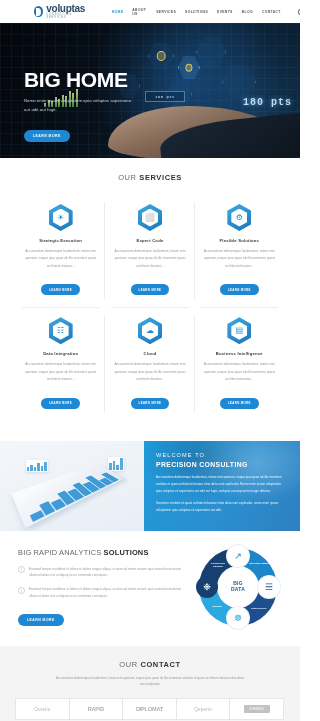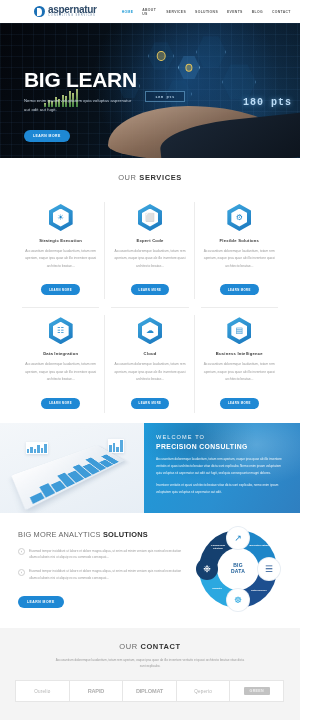--- a/index.html
+++ b/index.html
@@ -130,21 +130,21 @@
   }
 
   
   .sec-title {
     text-align:center; font-size:7.5px; color:#6a6a6a; letter-spacing:.6px;
     font-weight:normal; padding:15px 0 12px;
   }
   .sec-title b { color:#333; font-weight:bold; }
 
   
-  .services { background:#fff; padding:0 16px 2px; }
+  .services { background:#fff; padding:0 16px 20px; }
   .svc-grid { display:grid; grid-template-columns:repeat(3,1fr); }
   .svc {
     text-align:center; padding:10px 6px 12px; position:relative;
   }
   .svc:not(:nth-child(3n))::after{
     content:""; position:absolute; right:0; top:8px; bottom:8px;
     width:1px; background:#ececec;
   }
   .svc:nth-child(n+4)::before{
     content:""; position:absolute; left:6px; right:6px; top:0;
@@ -295,21 +295,21 @@
 </style>
 </head>
 <body>
 
 <div class="page">
 
   <div class="header">
     <div class="logo">
       <div class="logo-mark"></div>
       <div class="logo-txt">
-        <span class="logo-name">aspernatur</span>
+        <span class="logo-name">voluptas</span>
         <span class="logo-sub">CONSULTING SERVICES</span>
       </div>
     </div>
     <div class="nav">
       <a href="#" class="active">HOME</a>
       <a href="#">ABOUT US</a>
       <a href="#">SERVICES</a>
       <a href="#">SOLUTIONS</a>
       <a href="#">EVENTS</a>
       <a href="#">BLOG</a>
@@ -346,21 +346,21 @@
       <i style="height:92%"></i>
     </div>
 
     <div class="pts-box" style="left:145px;top:68px;width:40px;height:11px;font-size:4px;">180 pts</div>
     <div class="pts-big">180 pts</div>
 
     <div class="hand"></div>
     <div class="suit"></div>
 
     <div class="hero-inner">
-      <div class="hero-title">BIG LEARN</div>
+      <div class="hero-title">BIG HOME</div>
       <div class="hero-text">Nemo enim ipsam voluptatem quia voluptas aspernatur aut odit aut fugit.</div>
       <button class="btn-pill">LEARN MORE</button>
     </div>
   </div>
 
   <div class="services">
     <div class="sec-title">
       <span>OUR </span><b>SERVICES</b>
     </div>
     <div class="svc-grid">
@@ -469,21 +469,21 @@
       <div class="wel-sm">WELCOME TO</div>
       <div class="wel-lg">PRECISION CONSULTING</div>
       <div class="wel-p">Accusantium doloremque laudantium, totam rem aperiam, eaque ipsa quae ab illo inventore veritatis et quasi architecto beatae vitae dicta sunt explicabo. Nemo enim ipsam voluptatem quia voluptas sit aspernatur aut odit aut fugit, sed quia consequuntur magni dolores.</div>
       <div class="wel-p">Inventore veritatis et quasi architecto beatae vitae dicta sunt explicabo, nemo enim ipsam voluptatem quia voluptas sit aspernatur aut odit.</div>
     </div>
   </div>
 
   <div class="solutions">
     <div class="sol-left">
       <div class="sol-title">
-        <span>BIG MORE ANALYTICS </span><b>SOLUTIONS</b>
+        <span>BIG RAPID ANALYTICS </span><b>SOLUTIONS</b>
       </div>
 
       <div class="sol-item">
         <div class="sol-bullet">›</div>
         <div class="sol-text">Eiusmod tempor incididunt ut labore et dolore magna aliqua, ut enim ad minim veniam quis nostrud exercitation ullamco laboris nisi ut aliquip ex ea commodo consequat...</div>
       </div>
       <div class="sol-item">
         <div class="sol-bullet">›</div>
         <div class="sol-text">Eiusmod tempor incididunt ut labore et dolore magna aliqua, ut enim ad minim veniam quis nostrud exercitation ullamco laboris nisi ut aliquip ex ea commodo consequat...</div>
       </div>

